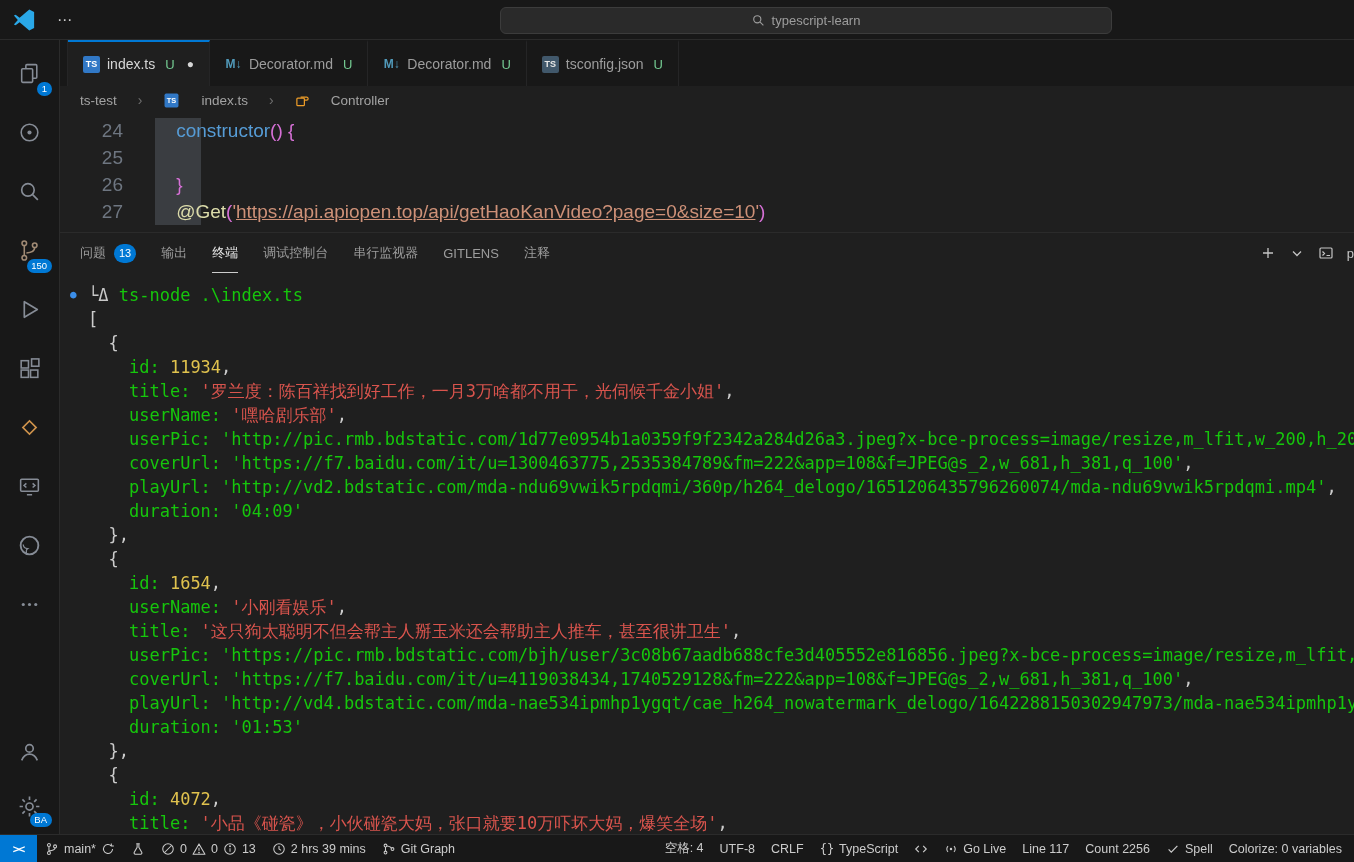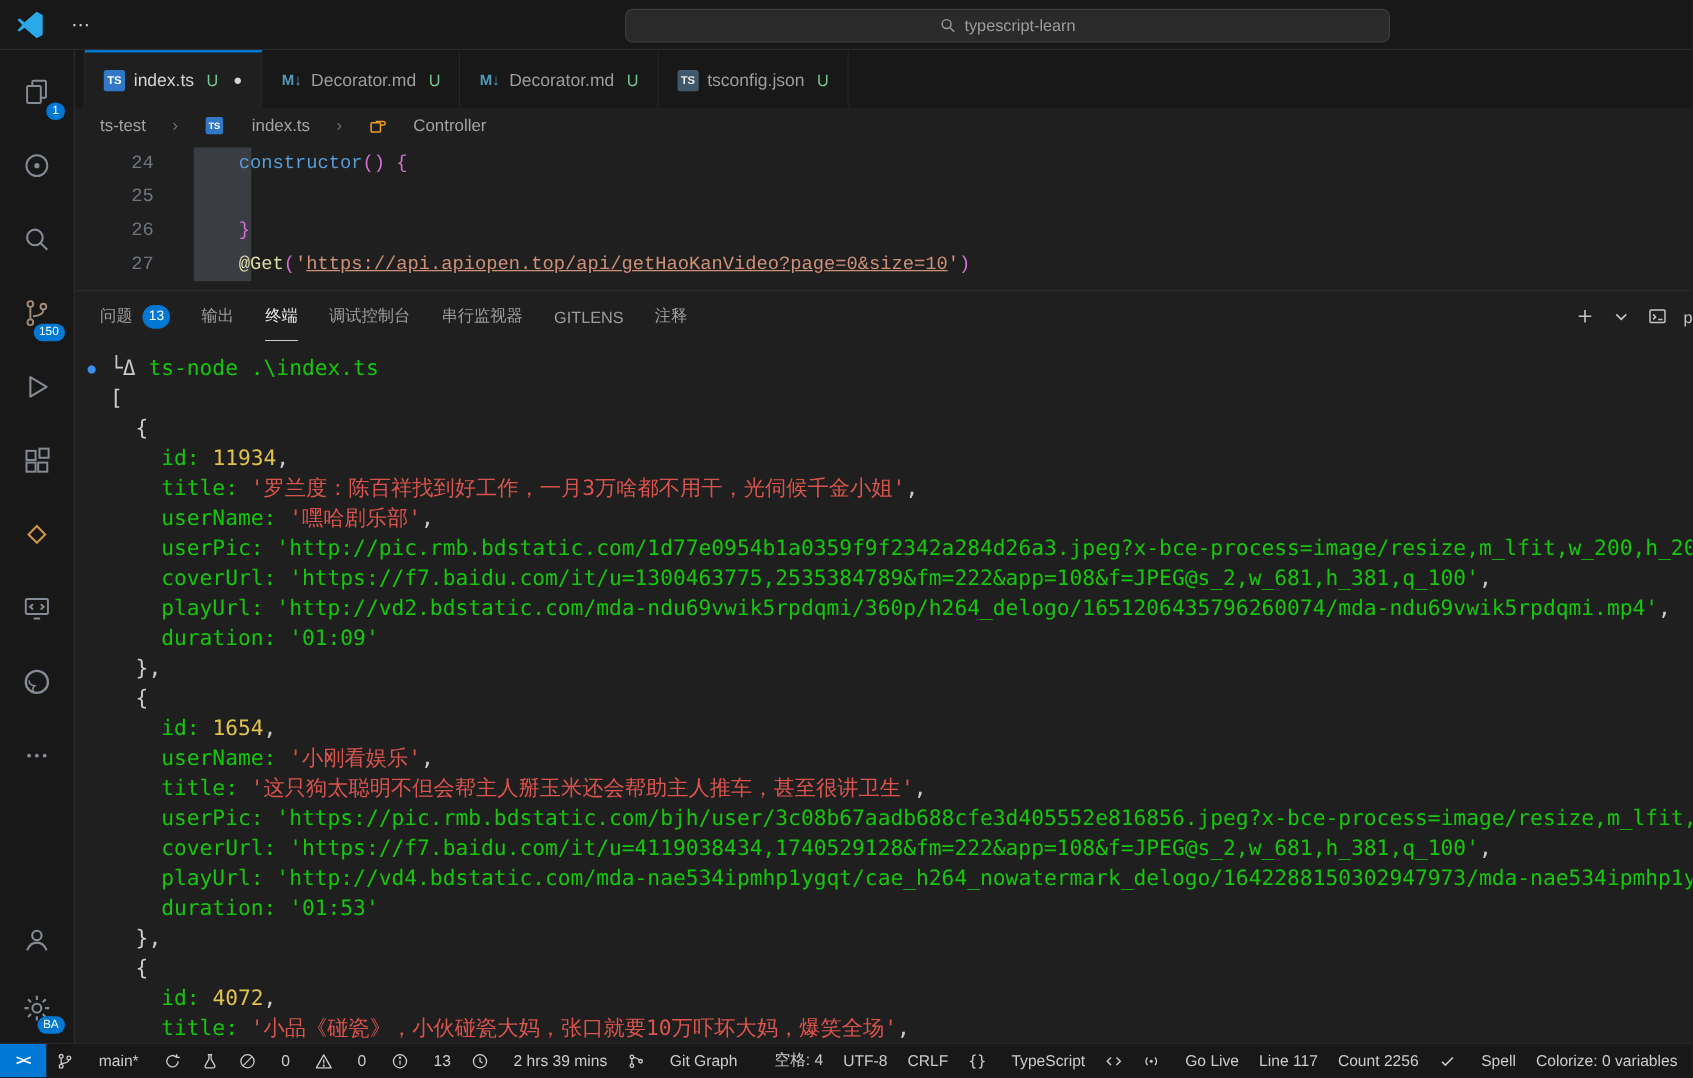--- a/index.html
+++ b/index.html
@@ -55,21 +55,21 @@
 
   
   .breadcrumb { height:28px; flex:none; display:flex; align-items:center; gap:21px;
                 padding-left:20px; font-size:13.5px; color:#a3a3a3; }
   .bc-item { cursor:pointer; }
   .bc-sep { color:#6f6f6f; font-size:14px; }
   .bc-mini { transform:scale(.82); }
 
   
   .editor { position:relative; height:118px; flex:none; padding-top:3px;
-            font-family:Liberation Mono, monospace; font-size:15px; overflow:hidden; }
+            font-family:Liberation Sans, sans-serif; font-size:19px; overflow:hidden; }
   .indent-highlight { position:absolute; left:95px; top:4px; width:46px; height:107px; background:#3a3d41; }
   .eline { height:27px; line-height:27px; display:flex; white-space:pre; position:relative; z-index:1; }
   .eln { width:63px; flex:none; text-align:right; color:#6e7681; }
   .ecode { margin-left:32px;text-align:right; }
   .s-plain { color:#d4d4d4; }
   .s-kw { color:var(--codeKeyword); }
   .s-br { color:var(--codeBracket); }
   .s-fn { color:var(--codeFunc); }
   .s-str { color:var(--codeString); }
   .s-strlink { color:var(--codeString); text-decoration:underline; }
@@ -96,21 +96,21 @@
   .cmd-dot { position:absolute; left:-18px; top:0; color:#3b8eea; font-size:11px; }
   .seg-w { color:#cccccc; } .seg-dim { color:#c8c8c8; }
   .seg-g { color:var(--termGreen); } .seg-y { color:var(--termYellow); } .seg-r { color:var(--termRed); }
 
   
   .statusbar { height:28px; background:#181818; border-top:1px solid #2b2b2b;
                display:flex; align-items:stretch; font-size:12.5px; color:#cccccc; overflow:hidden; }
   .sb-remote { width:37px; flex:none; background:var(--accent); color:#fff; display:flex;
                align-items:center; justify-content:center; font-size:11.5px; font-weight:bold;
                letter-spacing:-1px; cursor:pointer; }
-  .sb-item { display:flex; align-items:center; gap:20px; padding:0 8px; cursor:pointer; white-space:nowrap; }
+  .sb-item { display:flex; align-items:center; gap:5px; padding:0 8px; cursor:pointer; white-space:nowrap; }
   .sb-item svg { width:14px; height:14px; flex:none; }
   .sb-right { margin-left:auto; display:flex; align-items:stretch; padding-right:4px; }
   .sb-braces { font-family:"DejaVu Sans Mono","Liberation Mono",monospace; font-size:12px; }
 </style>
 </head>
 <body>
 
 <div class="titlebar">
   <svg class="vscode-logo" viewBox="0 0 100 100">
     <path fill="#2aa8e8" d="M74 2 L30 40 L12 26 L4 30 L22 50 L4 70 L12 74 L30 60 L74 98 L96 86 V14 Z"></path>
@@ -303,21 +303,21 @@
         <div>
             <div class="tline"><span class="cmd-dot">●</span><span class="seg-dim">└Δ </span><span class="seg-g">ts-node .\index.ts</span></div>
             <div class="tline"><span class="seg-w">[</span></div>
             <div class="tline"><span class="seg-w">  {</span></div>
             <div class="tline"><span class="seg-w">    </span><span class="seg-g">id: </span><span class="seg-y">11934</span><span class="seg-w">,</span></div>
             <div class="tline"><span class="seg-w">    </span><span class="seg-g">title: </span><span class="seg-r">'罗兰度：陈百祥找到好工作，一月3万啥都不用干，光伺候千金小姐'</span><span class="seg-w">,</span></div>
             <div class="tline"><span class="seg-w">    </span><span class="seg-g">userName: </span><span class="seg-r">'嘿哈剧乐部'</span><span class="seg-w">,</span></div>
             <div class="tline"><span class="seg-w">    </span><span class="seg-g">userPic: </span><span class="seg-g">'http://pic.rmb.bdstatic.com/1d77e0954b1a0359f9f2342a284d26a3.jpeg?x-bce-process=image/resize,m_lfit,w_200,h_200&amp;autorotate=1'</span></div>
             <div class="tline"><span class="seg-w">    </span><span class="seg-g">coverUrl: </span><span class="seg-g">'https://f7.baidu.com/it/u=1300463775,2535384789&amp;fm=222&amp;app=108&amp;f=JPEG@s_2,w_681,h_381,q_100'</span><span class="seg-w">,</span></div>
             <div class="tline"><span class="seg-w">    </span><span class="seg-g">playUrl: </span><span class="seg-g">'http://vd2.bdstatic.com/mda-ndu69vwik5rpdqmi/360p/h264_delogo/1651206435796260074/mda-ndu69vwik5rpdqmi.mp4'</span><span class="seg-w">,</span></div>
-            <div class="tline"><span class="seg-w">    </span><span class="seg-g">duration: </span><span class="seg-g">'01:09'</span></div>
+            <div class="tline"><span class="seg-w">    </span><span class="seg-g">duration: </span><span class="seg-g">'04:09'</span></div>
             <div class="tline"><span class="seg-w">  },</span></div>
             <div class="tline"><span class="seg-w">  {</span></div>
             <div class="tline"><span class="seg-w">    </span><span class="seg-g">id: </span><span class="seg-y">1654</span><span class="seg-w">,</span></div>
             <div class="tline"><span class="seg-w">    </span><span class="seg-g">userName: </span><span class="seg-r">'小刚看娱乐'</span><span class="seg-w">,</span></div>
             <div class="tline"><span class="seg-w">    </span><span class="seg-g">title: </span><span class="seg-r">'这只狗太聪明不但会帮主人掰玉米还会帮助主人推车，甚至很讲卫生'</span><span class="seg-w">,</span></div>
             <div class="tline"><span class="seg-w">    </span><span class="seg-g">userPic: </span><span class="seg-g">'https://pic.rmb.bdstatic.com/bjh/user/3c08b67aadb688cfe3d405552e816856.jpeg?x-bce-process=image/resize,m_lfit,w_200,h_200&amp;autorotate=1'</span></div>
             <div class="tline"><span class="seg-w">    </span><span class="seg-g">coverUrl: </span><span class="seg-g">'https://f7.baidu.com/it/u=4119038434,1740529128&amp;fm=222&amp;app=108&amp;f=JPEG@s_2,w_681,h_381,q_100'</span><span class="seg-w">,</span></div>
             <div class="tline"><span class="seg-w">    </span><span class="seg-g">playUrl: </span><span class="seg-g">'http://vd4.bdstatic.com/mda-nae534ipmhp1ygqt/cae_h264_nowatermark_delogo/1642288150302947973/mda-nae534ipmhp1ygqt.mp4'</span></div>
             <div class="tline"><span class="seg-w">    </span><span class="seg-g">duration: </span><span class="seg-g">'01:53'</span></div>
             <div class="tline"><span class="seg-w">  },</span></div>

